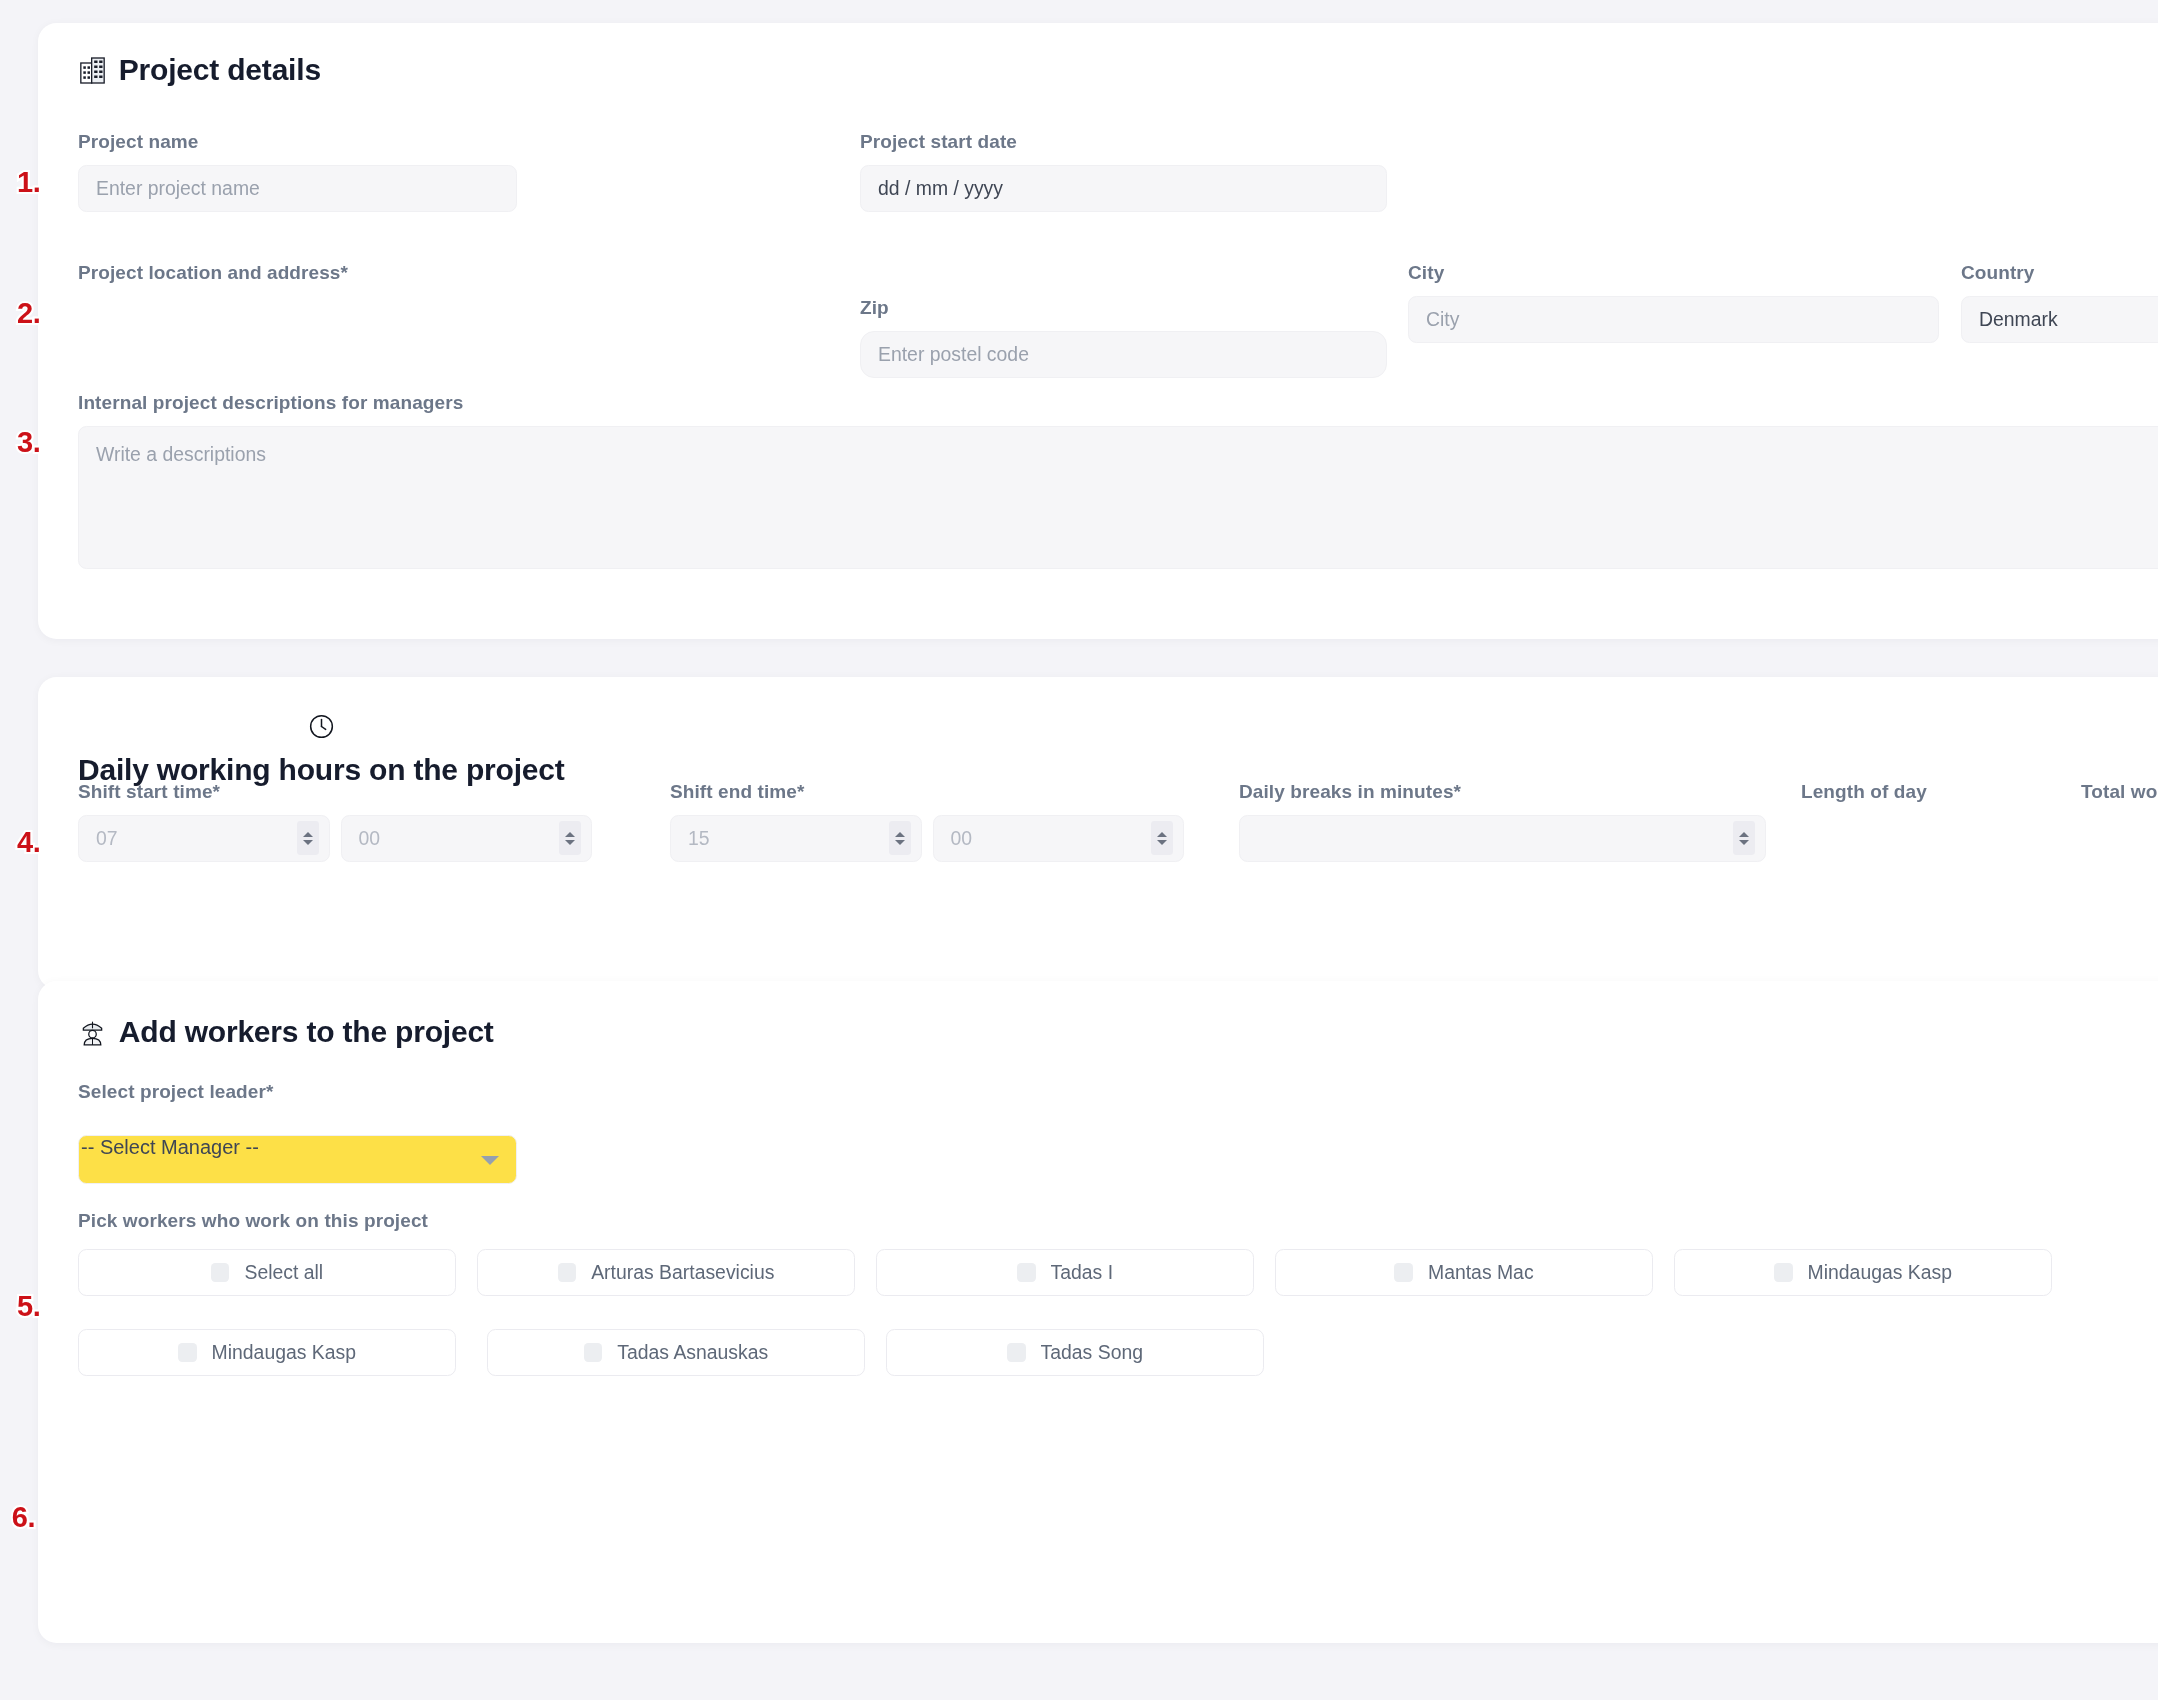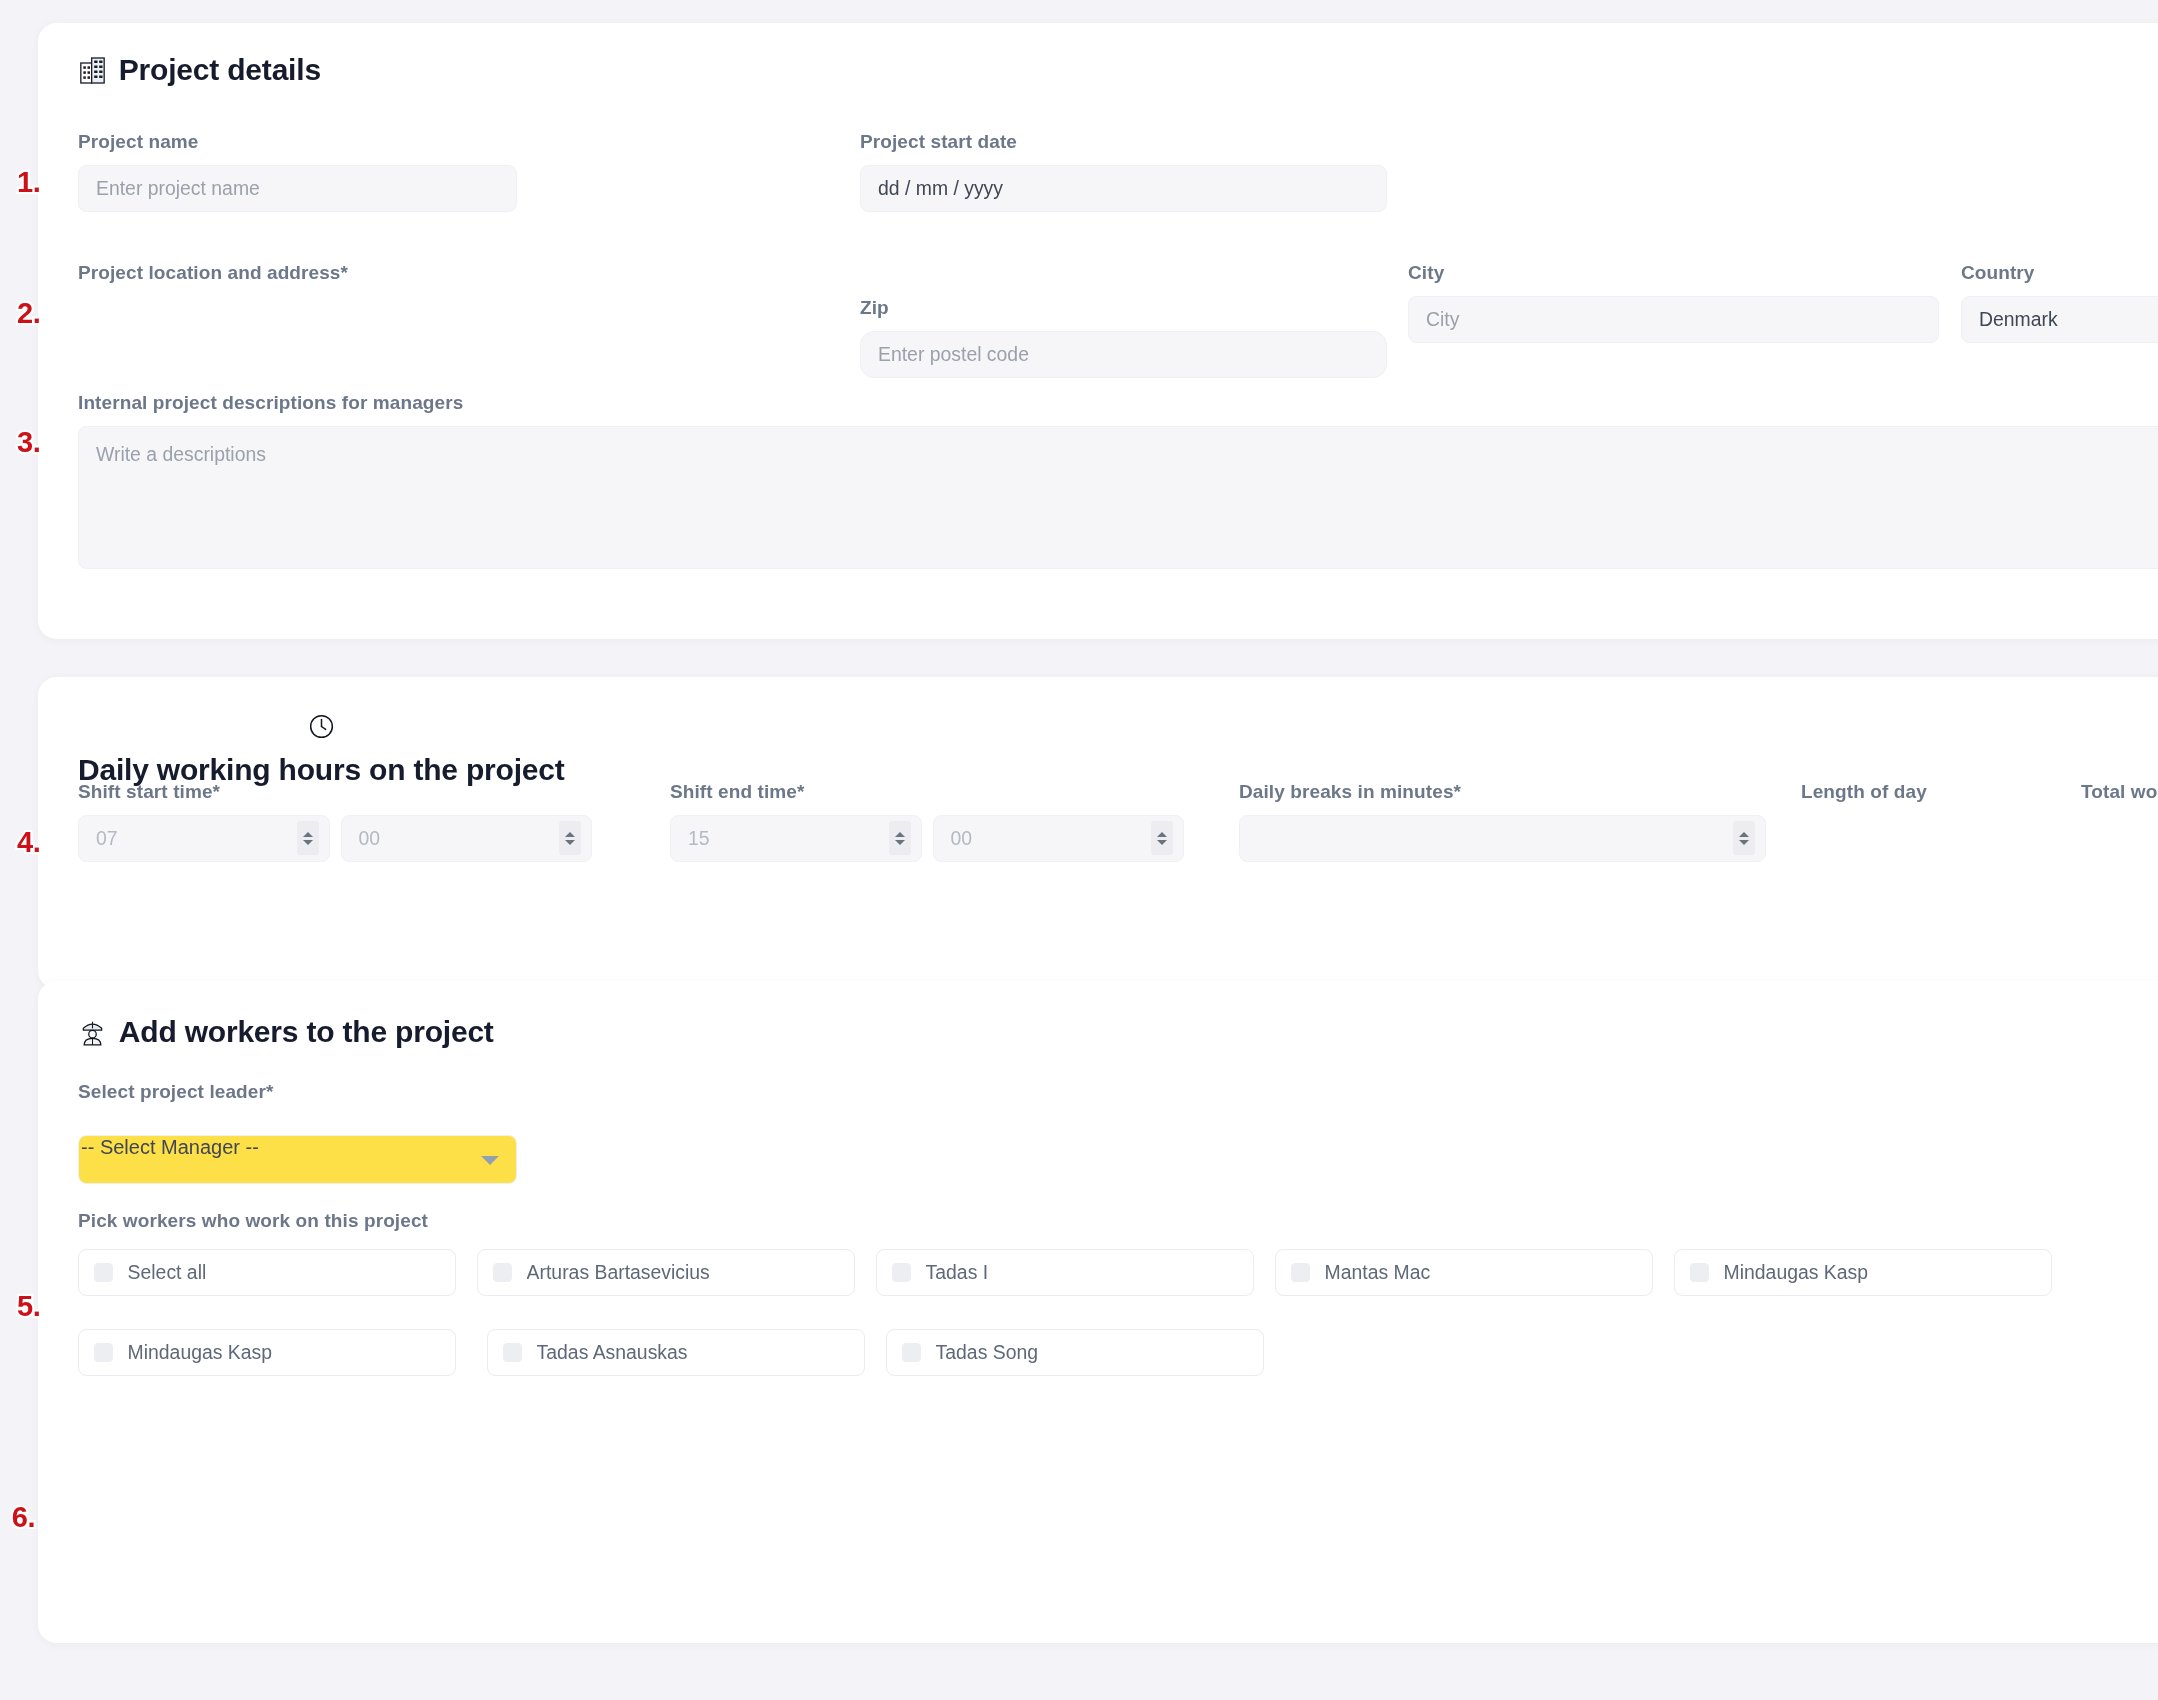--- a/index.html
+++ b/index.html
@@ -158,20 +158,21 @@
   .chip {
     background: #ffffff;
     border: 0.8px solid #ebebf0;
     border-radius: 8.4px;
     box-sizing: border-box;
     height: 47px;
     display: flex;
     align-items: center;
     gap: 15px;
     padding: 0 15px;
+    justify-content: center;
   }
   .cb {
     width: 18.6px;
     height: 18.6px;
     border-radius: 4.2px;
     background: #eceef1;
     flex: 0 0 18.6px;
   }
   .chip-label {
     font-size: 19.4px;

